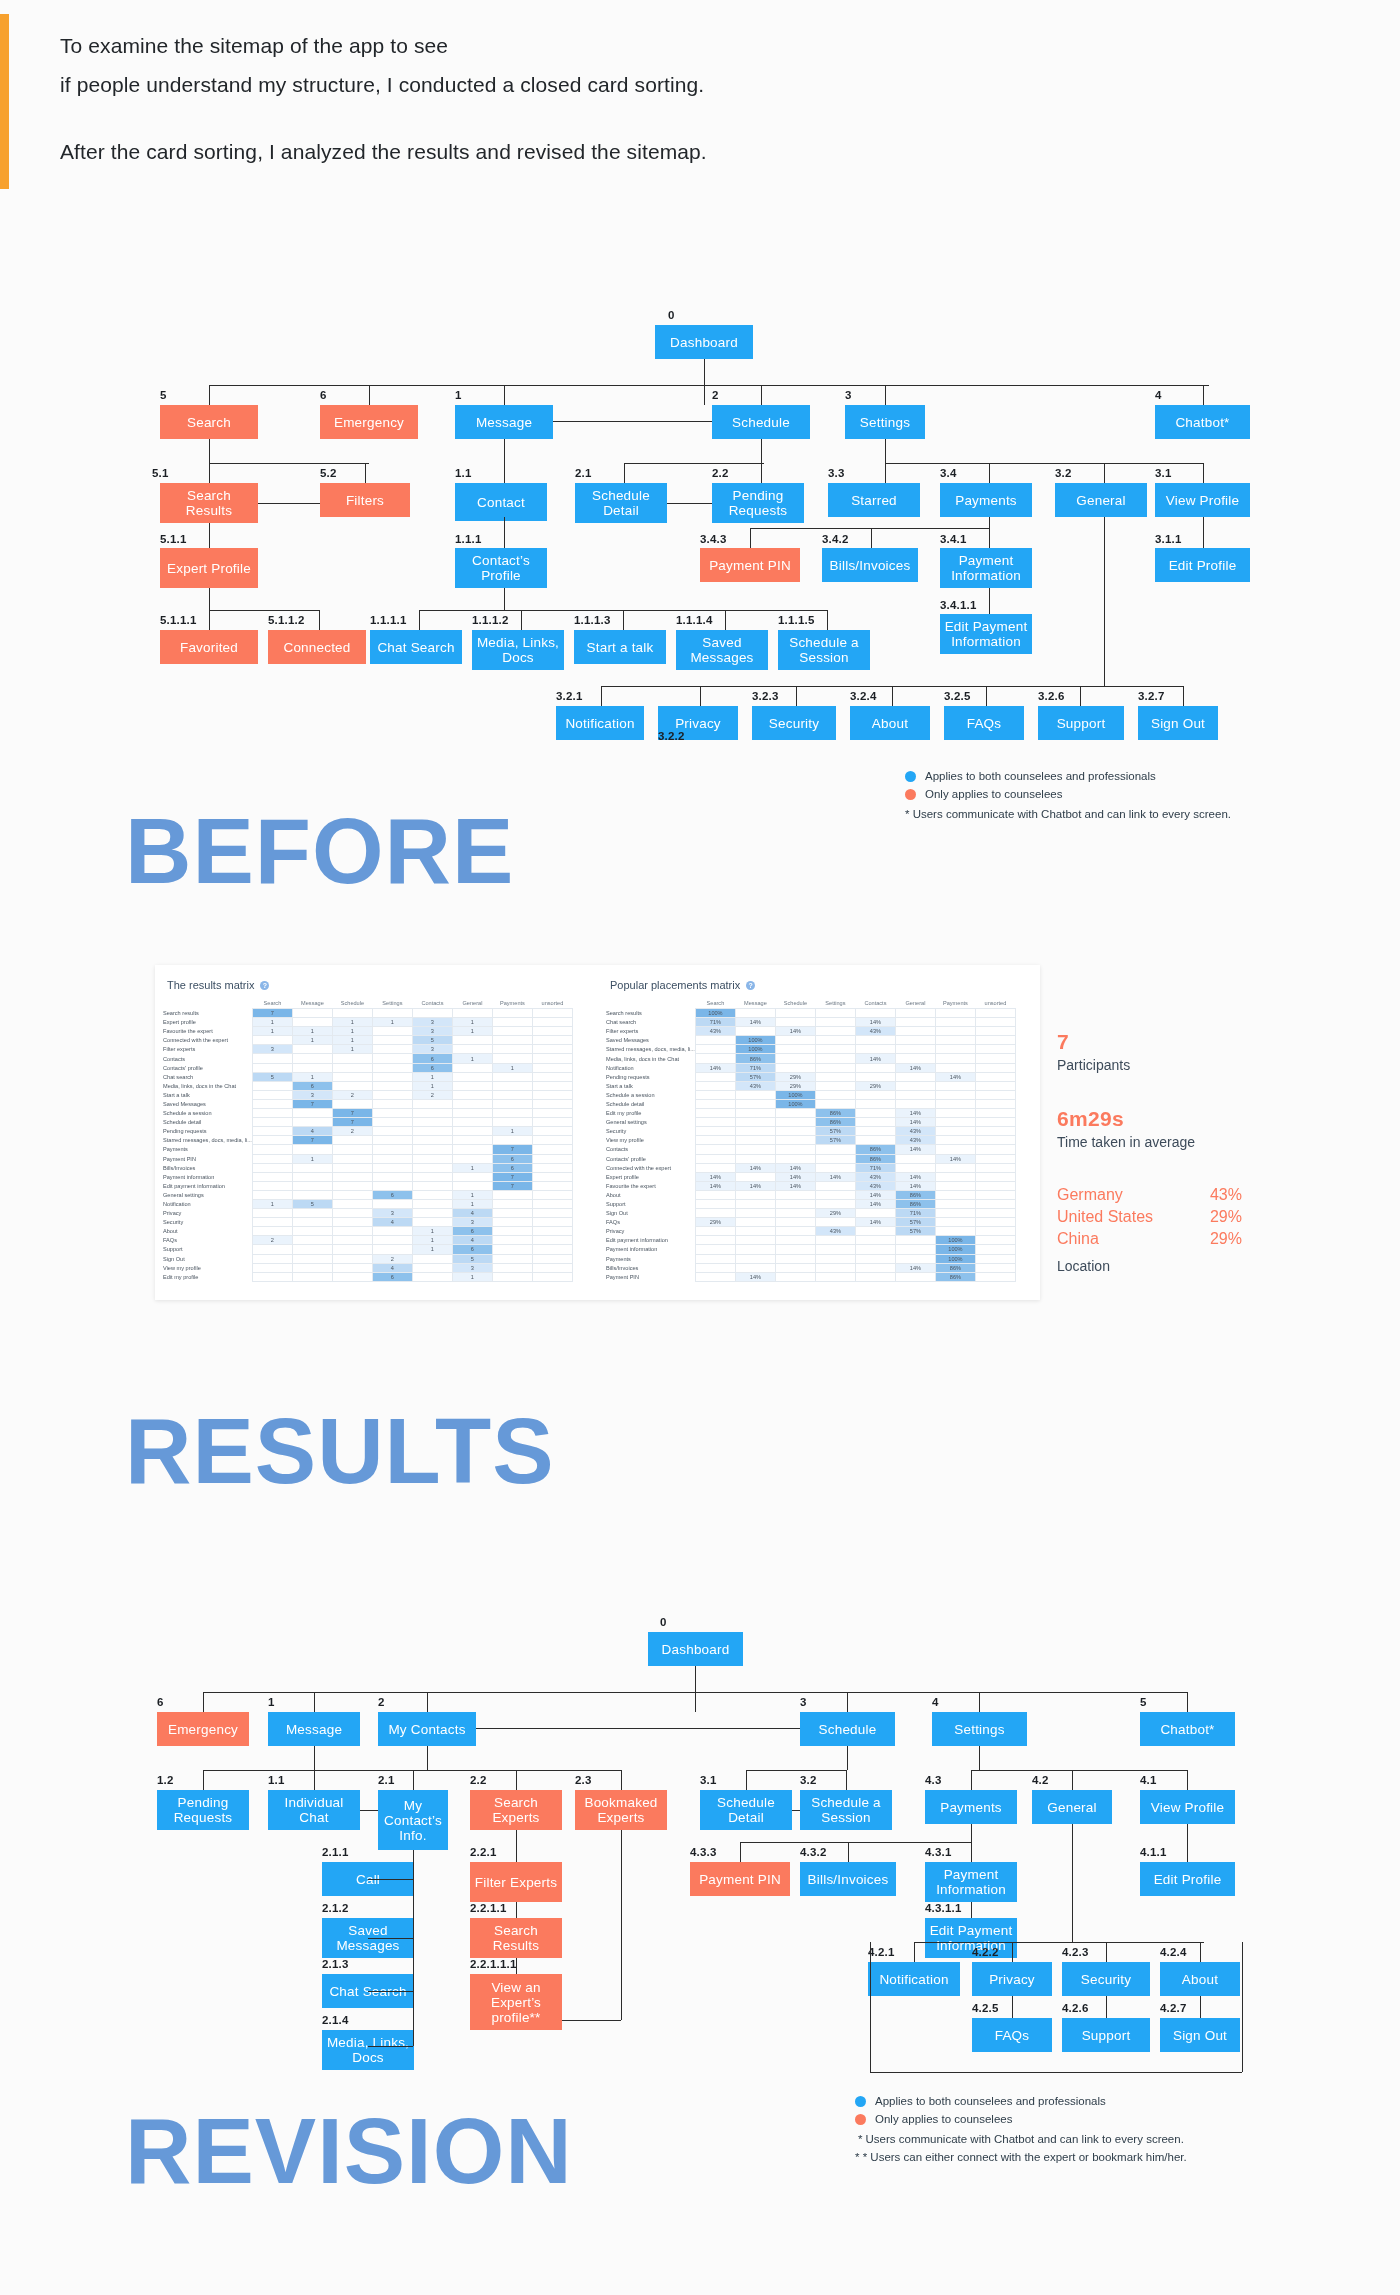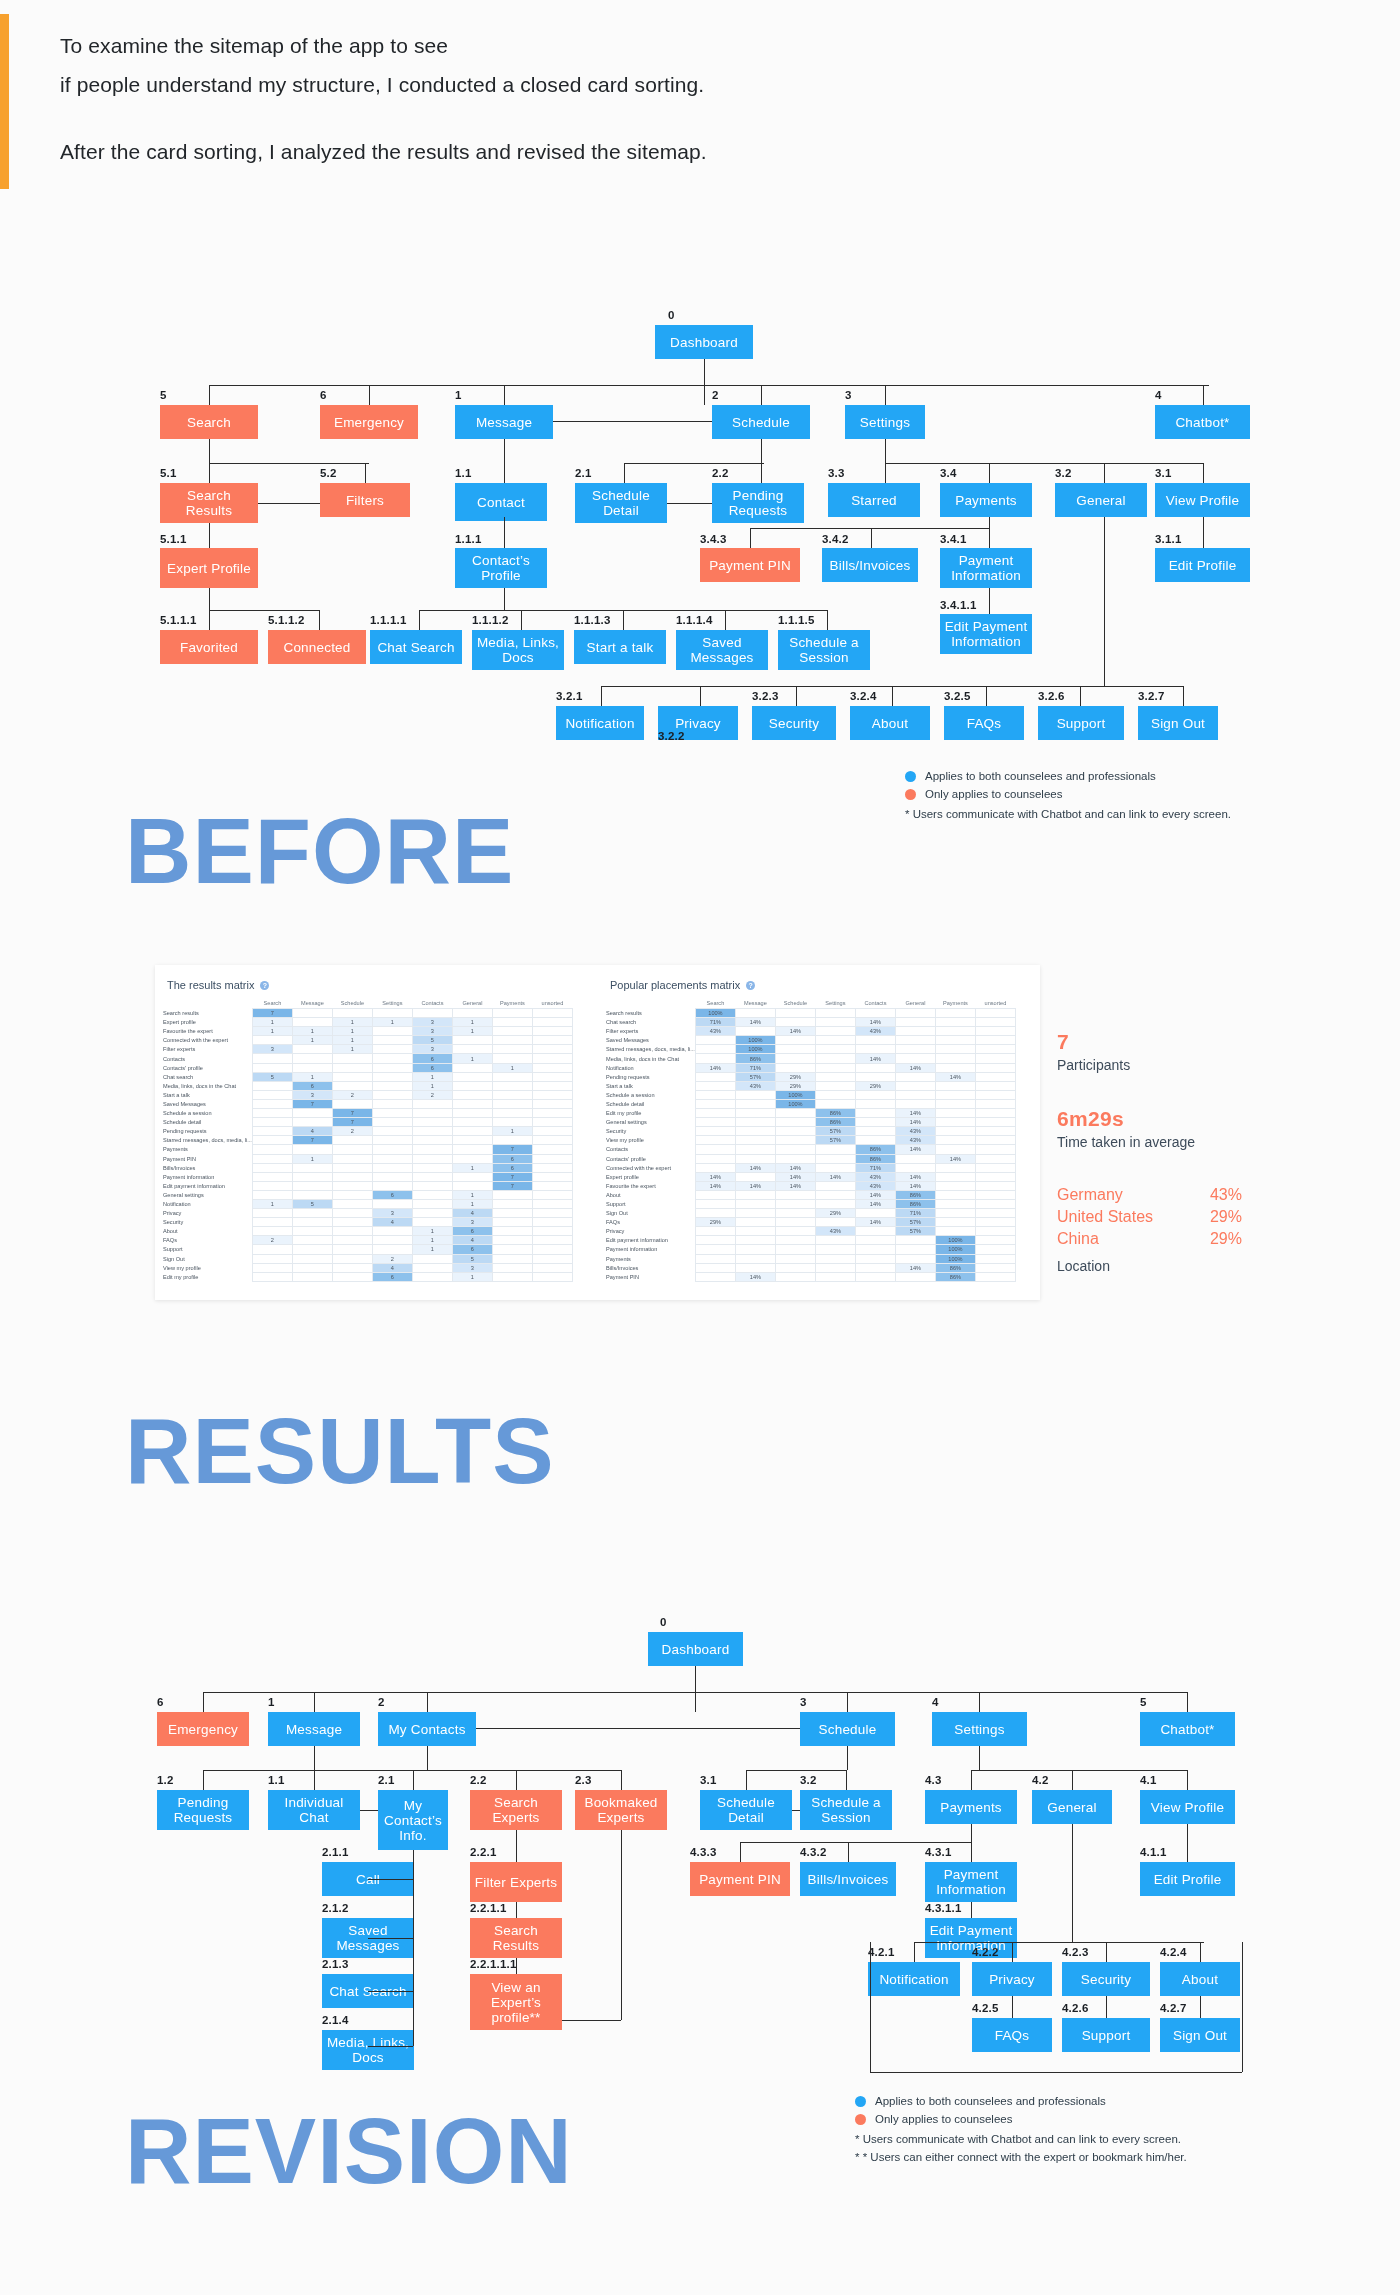--- a/index.html
+++ b/index.html
@@ -35,21 +35,21 @@
   .ln { position:absolute; background:#2c2c2c; }
   .ln.h { height:1.4px; }
   .ln.v { width:1.4px; }
 
   
   .legend { position:absolute; font-size:11.5px; color:#2e3d49; }
   .legend .row { display:flex; align-items:center; margin-bottom:6px; white-space:nowrap; }
   .legend .dot { width:11px; height:11px; border-radius:50%; margin-right:9px; flex:0 0 auto; }
   .legend .dot.blue { background:#23a6f5; }
   .legend .dot.red  { background:#fb7a5e; }
-  .legend .note { margin-top:4px; line-height:16px; white-space:nowrap; }
+  .legend .note { margin-top:4px; line-height:16px; white-space:nowrap;text-align:center; }
 
   
   .bigword {
     position:absolute; font-size:92px; font-weight:700; color:#6699d8;
     letter-spacing:1px; line-height:92px;
   }
 
   
   #results-card {
     position:absolute; left:155px; top:965px; width:885px; height:335px;
@@ -104,21 +104,21 @@
     <div class="idx" style="left: 320px; top: 389px;">6</div>
     <div class="node blue" style="left: 455px; top: 405px; width: 98px; height: 34px;">Message</div>
     <div class="idx" style="left: 455px; top: 389px;">1</div>
     <div class="node blue" style="left: 712px; top: 405px; width: 98px; height: 34px;">Schedule</div>
     <div class="idx" style="left: 712px; top: 389px;">2</div>
     <div class="node blue" style="left: 845px; top: 405px; width: 80px; height: 34px;">Settings</div>
     <div class="idx" style="left: 845px; top: 389px;">3</div>
     <div class="node blue" style="left: 1155px; top: 405px; width: 95px; height: 34px;">Chatbot*</div>
     <div class="idx" style="left: 1155px; top: 389px;">4</div>
     <div class="node red" style="left: 160px; top: 483px; width: 98px; height: 40px;">Search Results</div>
-    <div class="idx" style="left: 160px; top: 467px;">5.1</div>
+    <div class="idx" style="left: 152px; top: 467px;">5.1</div>
     <div class="node red" style="left: 320px; top: 483px; width: 90px; height: 34px;">Filters</div>
     <div class="idx" style="left: 320px; top: 467px;">5.2</div>
     <div class="node blue" style="left: 455px; top: 483px; width: 92px; height: 38px;">Contact</div>
     <div class="idx" style="left: 455px; top: 467px;">1.1</div>
     <div class="node blue" style="left: 575px; top: 483px; width: 92px; height: 40px;">Schedule Detail</div>
     <div class="idx" style="left: 575px; top: 467px;">2.1</div>
     <div class="node blue" style="left: 712px; top: 483px; width: 92px; height: 40px;">Pending Requests</div>
     <div class="idx" style="left: 712px; top: 467px;">2.2</div>
     <div class="node blue" style="left: 828px; top: 483px; width: 92px; height: 34px;">Starred</div>
     <div class="idx" style="left: 828px; top: 467px;">3.3</div>

